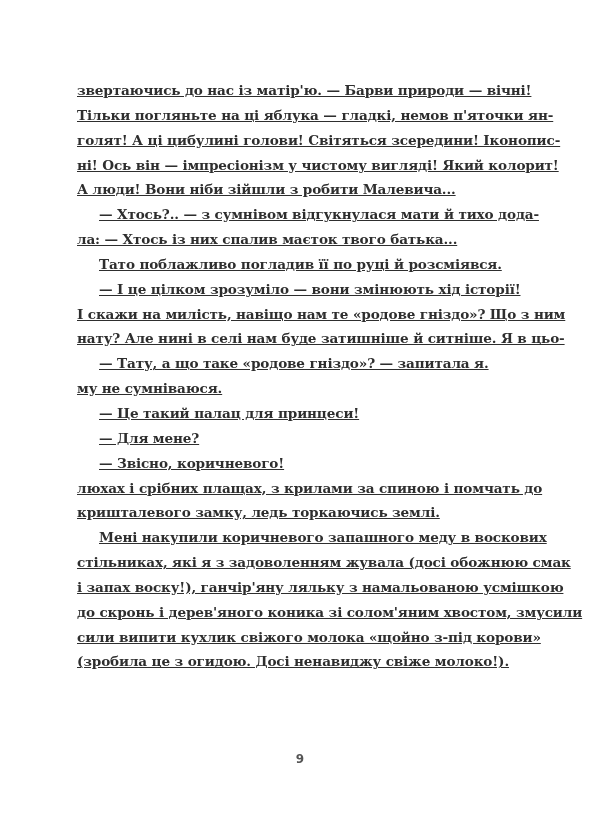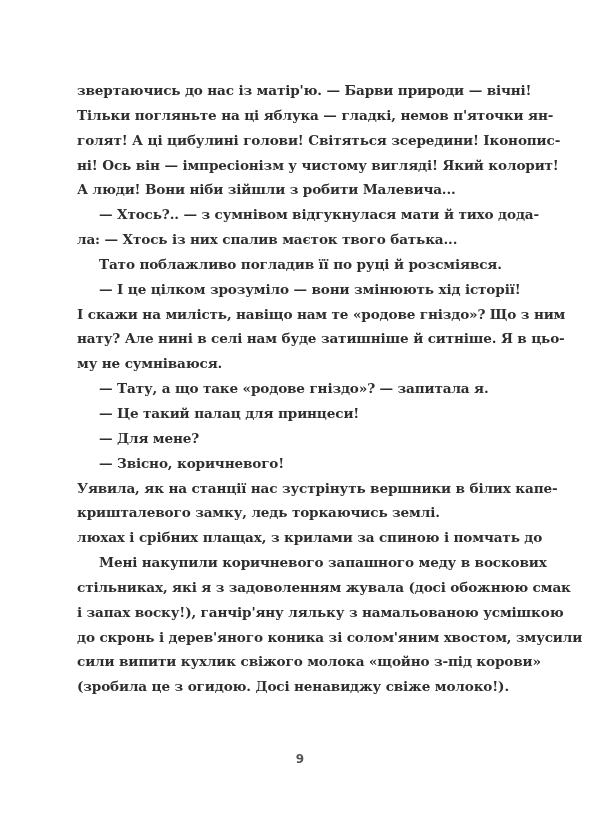--- a/index.html
+++ b/index.html
@@ -15,20 +15,21 @@
     color: #2e2e2e;
     font-weight: bold;
     letter-spacing: -0.15px;
   }
   .line {
     display: block;
     white-space: nowrap;
     text-align: justify;
     text-align-last: justify;
     height: 24.85px;
+    text-decoration: underline;
   }
   .line.last { text-align-last: left; }
   .line.indent { padding-left: 22px; }
   .page-number {
     position: absolute;
     left: 0; right: 0;
     top: 752px;
     text-align: center;
     font-family: "DejaVu Sans", "Liberation Sans", sans-serif;
     font-size: 12px;
@@ -44,28 +45,27 @@
   <span class="line">Тільки погляньте на ці яблука — гладкі, немов п'яточки ян-</span>
   <span class="line">голят! А ці цибулині голови! Світяться зсередини! Іконопис-</span>
   <span class="line">ні! Ось він — імпресіонізм у чистому вигляді! Який колорит!</span>
   <span class="line last">А люди! Вони ніби зійшли з робити Малевича...</span>
   <span class="line indent">— Хтось?.. — з сумнівом відгукнулася мати й тихо дода-</span>
   <span class="line last">ла: — Хтось із них спалив маєток твого батька...</span>
   <span class="line indent last">Тато поблажливо погладив її по руці й розсміявся.</span>
   <span class="line indent">— І це цілком зрозуміло — вони змінюють хід історії!</span>
   <span class="line">І скажи на милість, навіщо нам те «родове гніздо»? Що з ним</span>
   <span class="line">нату? Але нині в селі нам буде затишніше й ситніше. Я в цьо-</span>
+  <span class="line indent last">— Тату, а що таке «родове гніздо»? — запитала я.</span>
   <span class="line last">му не сумніваюся.</span>
-  <span class="line indent last">— Тату, а що таке «родове гніздо»? — запитала я.</span>
   <span class="line indent last">— Це такий палац для принцеси!</span>
   <span class="line indent last">— Для мене?</span>
   <span class="line indent last">— Звісно, коричневого!</span>
-  <span class="line">Уявила, як на станції нас зустрінуть вершники в білих капе-</span>
+  <span class="line">люхах і срібних плащах, з крилами за спиною і помчать до</span>
   <span class="line last">кришталевого замку, ледь торкаючись землі.</span>
-  <span class="line">люхах і срібних плащах, з крилами за спиною і помчать до</span>
   <span class="line indent">Мені накупили коричневого запашного меду в воскових</span>
   <span class="line">стільниках, які я з задоволенням жувала (досі обожнюю смак</span>
   <span class="line">і запах воску!), ганчір'яну ляльку з намальованою усмішкою</span>
   <span class="line">до скронь і дерев'яного коника зі солом'яним хвостом, змусили</span>
   <span class="line">сили випити кухлик свіжого молока «щойно з-під корови»</span>
   <span class="line last">(зробила це з огидою. Досі ненавиджу свіже молоко!).</span>
 </div>
 
 <div class="page-number">9</div>
 

